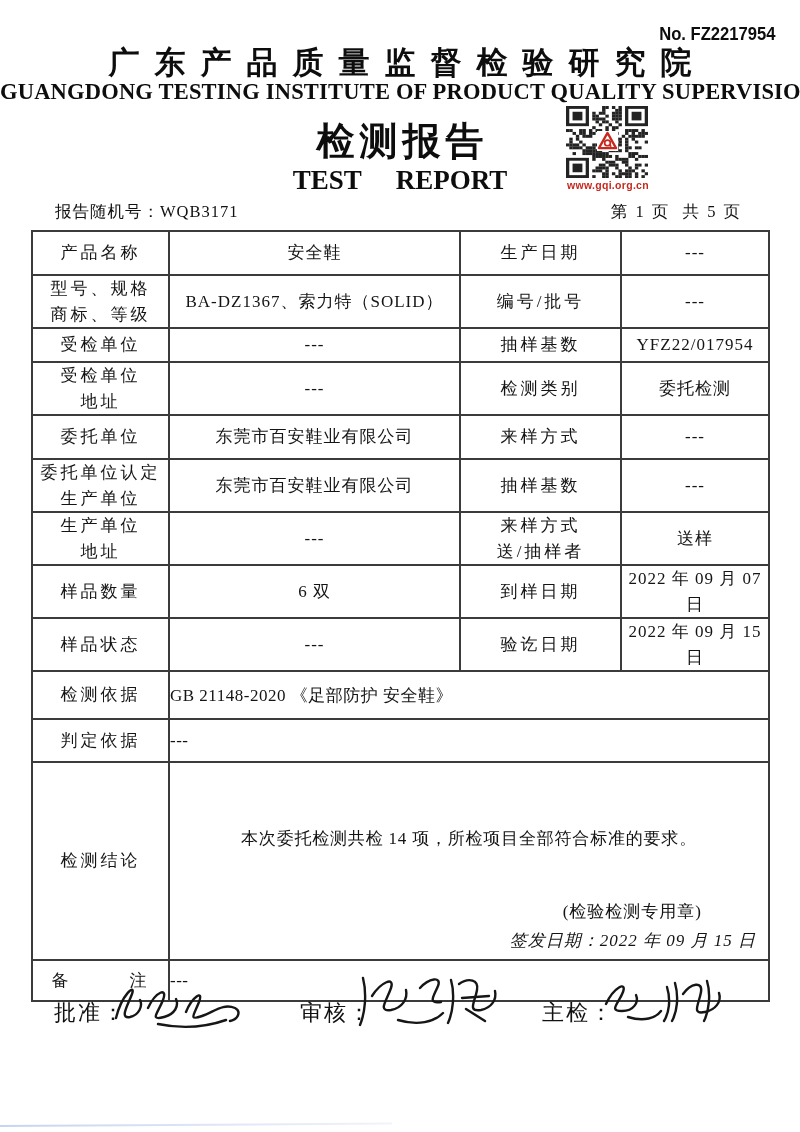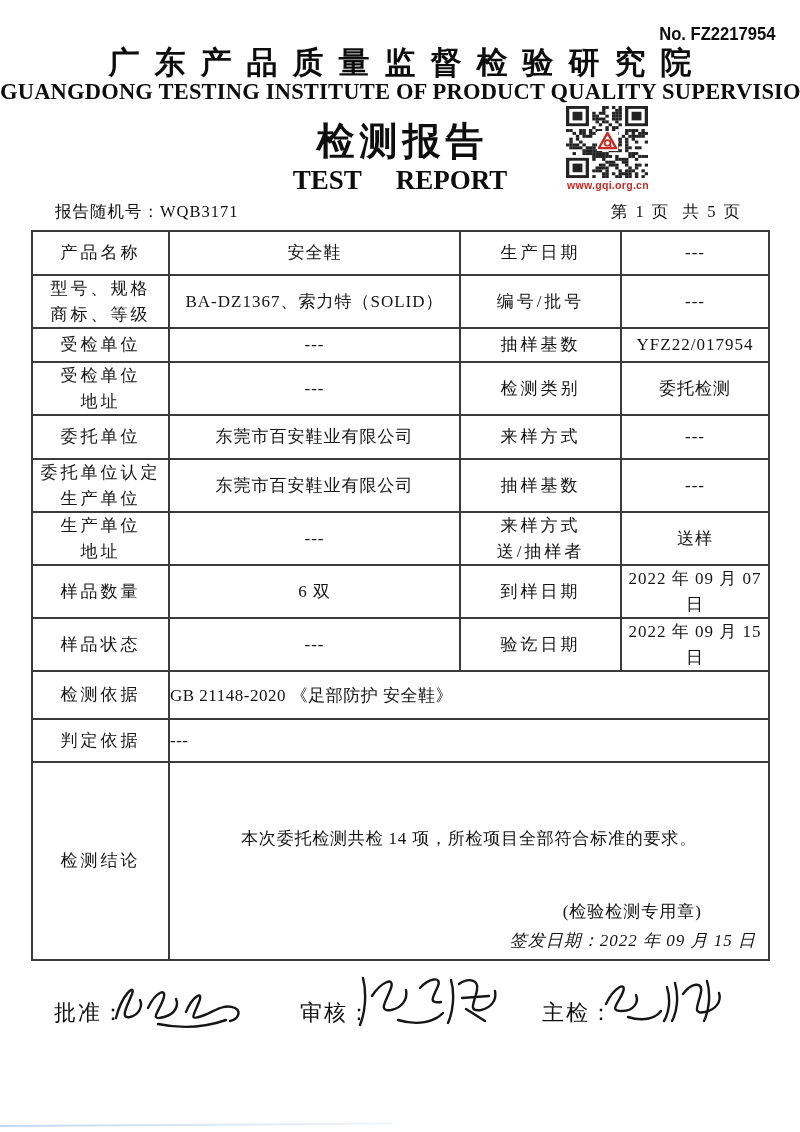--- a/index.html
+++ b/index.html
@@ -421,20 +421,24 @@
       <td class="vleft" colspan="3">---</td>
     </tr>
     <tr class="r12">
       <td class="lbl">检测结论</td>
       <td class="concl-cell" colspan="3">
         <div class="concl-main">本次委托检测共检 14 项，所检项目全部符合标准的要求。</div>
         <div class="concl-seal">(检验检测专用章)</div>
         <div class="concl-date">签发日期：2022 年 09 月 15 日</div>
       </td>
     </tr>
+    <tr class="r13">
+      <td class="lbl">备        注</td>
+      <td class="vleft" colspan="3">---</td>
+    </tr>
   </tbody>
     </table>
 
   <div class="sign-row">
     <span class="sig-label lab-approve">批准：</span>
     <svg class="sig sig1" width="150" height="54" viewBox="0 0 150 54">
       <path d="M14 40 C20 16 34 5 30 16 C26 27 17 41 28 39 C37 37 41 28 38 22"></path>
       <path d="M46 30 C54 13 66 9 61 22 C56 35 47 43 62 39 C73 36 77 28 74 21"></path>
       <path d="M84 34 C90 19 102 11 97 24 C92 37 86 43 100 38 C112 34 121 25 133 30 C139 33 137 41 128 43"></path>
       <path d="M56 46 C80 51 104 49 124 42"></path>

